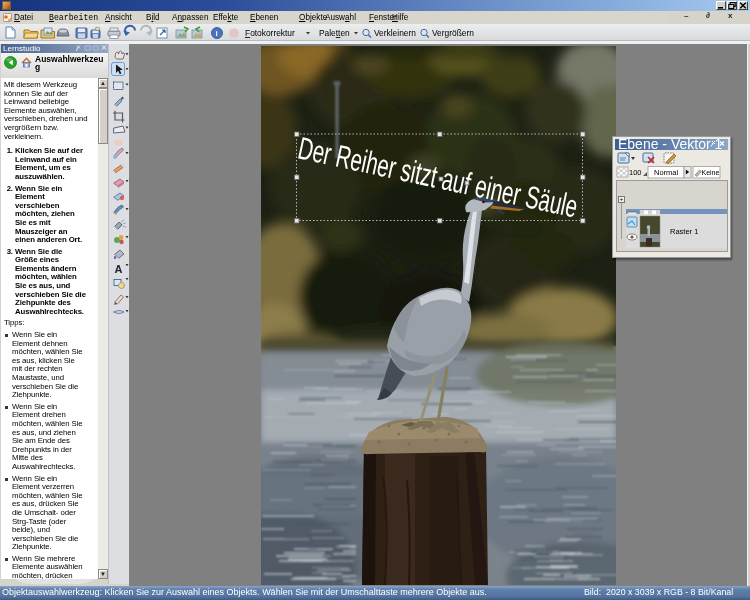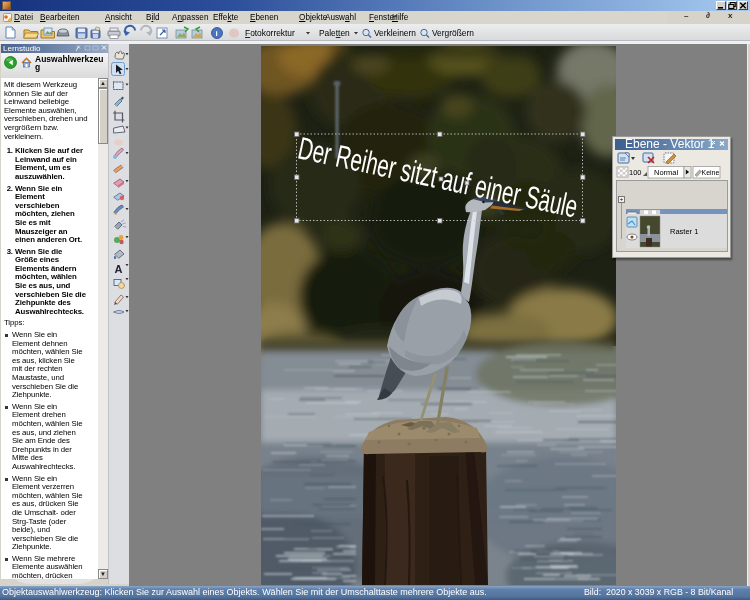--- a/index.html
+++ b/index.html
@@ -49,21 +49,21 @@
 
 #canvas{position:absolute;left:129px;top:44px;width:620px;height:542px;background:#808080;}
 
 #status{position:absolute;left:0;top:586px;width:750px;height:14px;white-space:nowrap;
 background:linear-gradient(#8aa4c4 0%,#5f80ac 25%,#54749e 75%,#3d5a84 100%);
 color:#fff;font-size:9px;line-height:13px;}
 
 #ebene{position:absolute;left:612px;top:136px;width:119px;height:122px;
 background:#ece9e2;border:1px solid #9a9a9a;box-shadow:1px 2px 2px rgba(0,0,0,.45);}
 #ebTitle{position:absolute;left:2px;top:2px;width:113px;height:11px;
-background:linear-gradient(to right,#3c5e90,#8aa8c8);color:#fff;font-size:12px;line-height:11px;padding-left:10px;}
+background:linear-gradient(to right,#3c5e90,#8aa8c8);color:#fff;font-size:14px;line-height:11px;padding-left:3px;}
 #ebIcons{position:absolute;left:2px;top:14px;width:113px;height:15px;}
 #ebCtrls{position:absolute;left:2px;top:29px;width:113px;height:13px;font-size:7px;}
 #ebLayers{position:absolute;left:3px;top:43px;width:112px;height:72px;background:#d8d5ce;border:1px solid #9a9a9a;}
 .lrow{position:absolute;left:9px;width:101px;height:33px;}
 .lrow.sel{background:#7693be;color:#1a2a4a;}
 .lrow.nrm{background:#dcdcdc;color:#a16207;}
 </style></head><body>
 <div id="app">
   <div id="titlebar">
     <div class="appicon"></div>
@@ -84,21 +84,21 @@
         </svg>
       </div>
   </div>
   <div id="menubar">
     <svg class="mico" width="9" height="9" viewBox="0 0 9 9" style="position:absolute;left:3px;top:2px;">
         <rect x="0.5" y="0.5" width="8" height="8" rx="1" fill="#f6f2ea" stroke="#9a8a6a" stroke-width="0.8"></rect>
         <circle cx="3" cy="4" r="1.8" fill="#d86a28"></circle>
         <path d="M5 6.5 l3 -2 v3.5 h-3 Z" fill="#e8b050"></path>
       </svg>
     <span class="mi" style="left:14px;"><u>D</u>atei</span>
-    <span class="mi" style="left:40px;"><u>B</u>earbeiten</span>
+    <span class="mi" style="left:49px;font-family:Liberation Mono, monospace;"><u>B</u>earbeiten</span>
     <span class="mi" style="left:105px;text-align:center;"><u>A</u>nsicht</span>
     <span class="mi" style="left:146px;">B<u>i</u>ld</span>
     <span class="mi" style="left:172px;">A<u>n</u>passen</span>
     <span class="mi" style="left:213px;">Effe<u>k</u>te</span>
     <span class="mi" style="left:250px;"><u>E</u>benen</span>
     <span class="mi" style="left:299px;"><u>O</u>bjekte</span>
     <span class="mi" style="left:325px;">Ausw<u>a</u>hl</span>
     <span class="mi" style="left:369px;"><u>F</u>enster</span>
     <span class="mi" style="left:392px;"><u>H</u>ilfe</span>
     <span class="mdibtn" style="left:684px;top:0px;">–</span>

